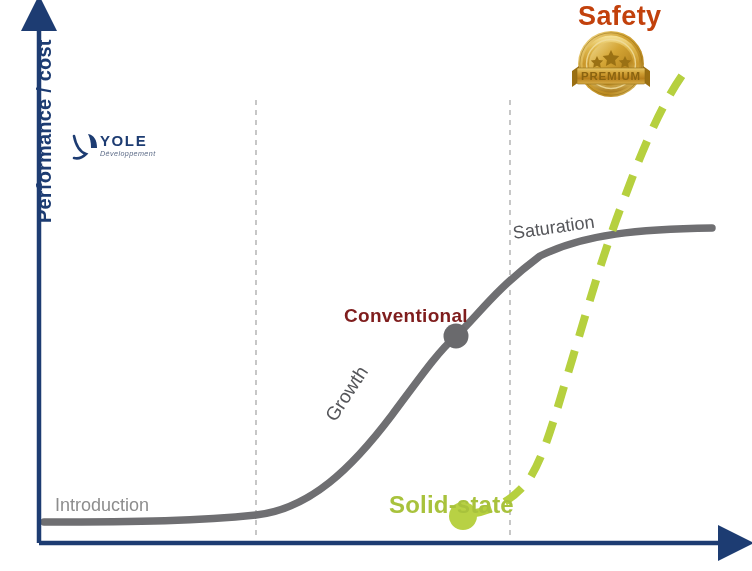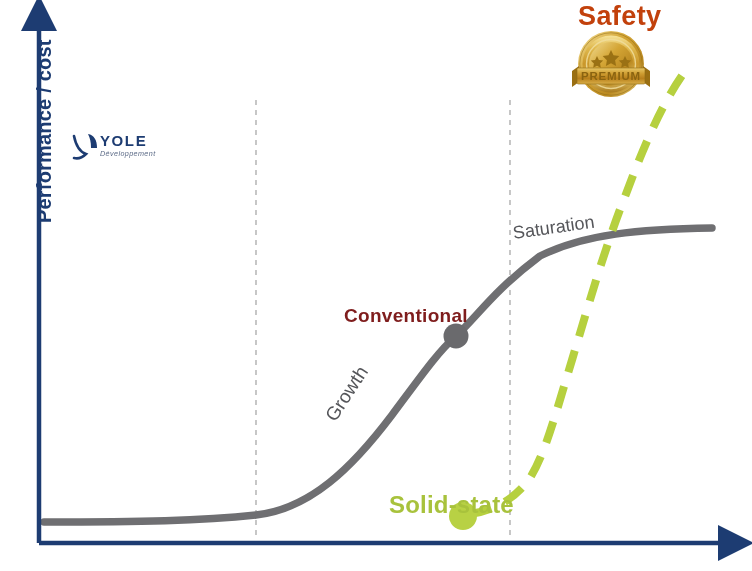--- a/index.html
+++ b/index.html
@@ -201,20 +201,21 @@
     <g>
       <path d="M3,45 L10,40 L10,56 L3,61 Z" fill="#9a6f12"></path>
       <path d="M81,45 L74,40 L74,56 L81,61 Z" fill="#9a6f12"></path>
       <rect x="8" y="42" width="68" height="16" rx="1.2" fill="url(#ribbonGrad)" stroke="#8f6a16" stroke-width="0.6"></rect>
       <text x="42" y="54" text-anchor="middle" font-family="Liberation Sans, sans-serif" font-size="11.5" font-weight="bold" fill="#8a6310" letter-spacing="0.8">PREMIUM</text>
     </g>
   </svg>
 
   <div class="lbl" id="y-axis-title">Performance / cost</div>
 
+  <div class="lbl" id="label-introduction">Introduction</div>
 
   <div class="lbl" id="label-growth">Growth</div>
 
   <div class="lbl" id="label-saturation">Saturation</div>
 
   <div class="lbl" id="label-conventional">
     <div>Conventional</div>
   </div>
 
   <div class="lbl" id="label-solidstate">

